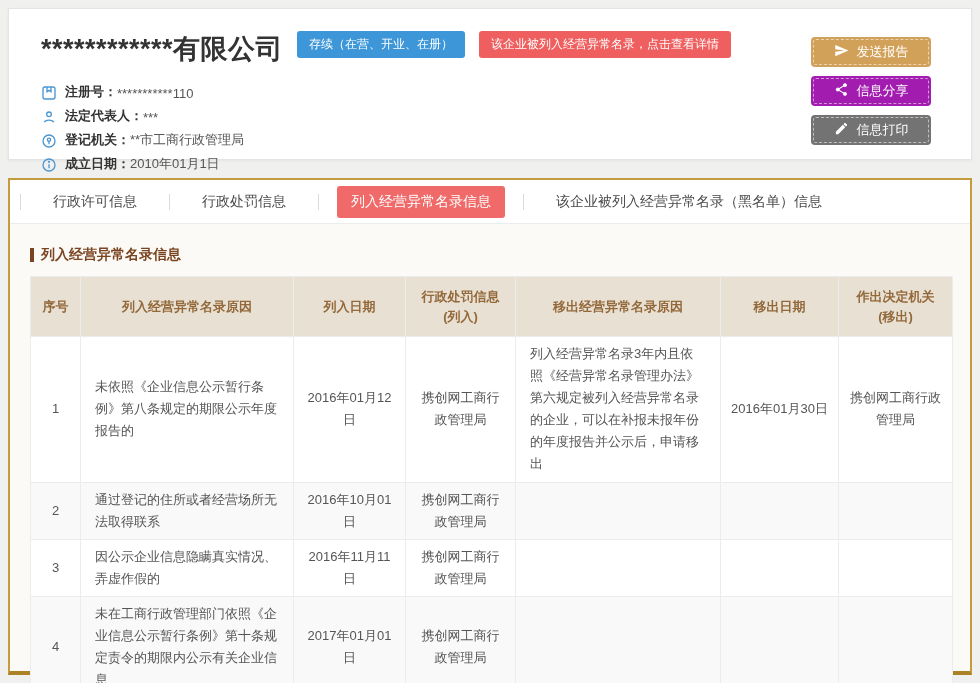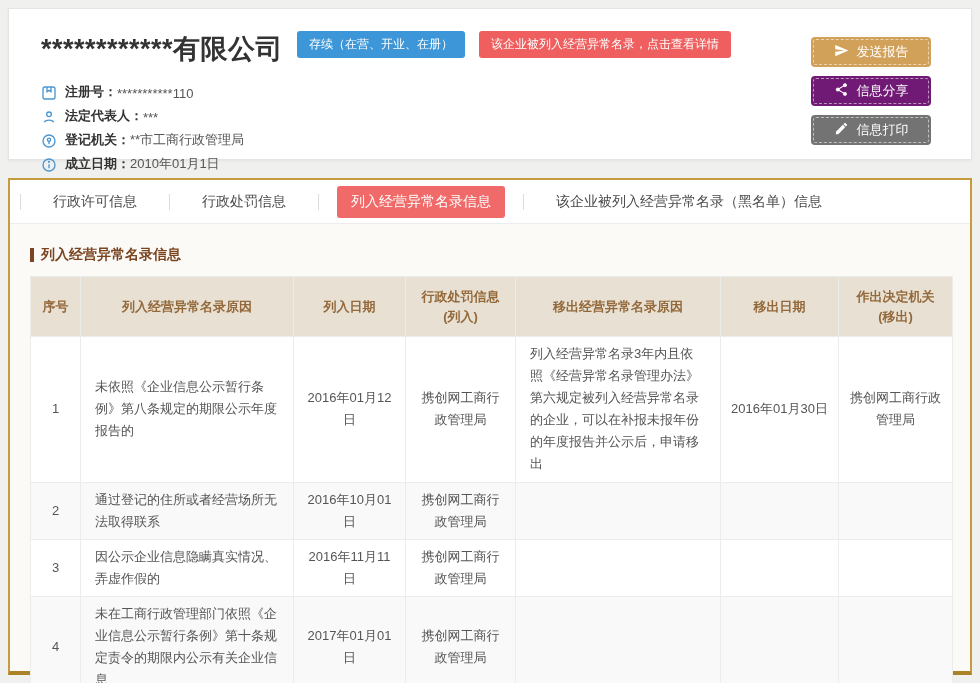--- a/index.html
+++ b/index.html
@@ -21,21 +21,21 @@
   .info-row .lbl { font-weight:bold; color:#333; }
   .info-row .val { color:#555; }
 
   .actions { position:absolute; right:40px; top:28px; display:flex; flex-direction:column; gap:9px; }
   .act-btn { position:relative; width:120px; height:30px; border:none; border-radius:4px;
              color:#fff; font-size:13px; display:flex; align-items:center; justify-content:center;
              gap:8px; cursor:pointer; font-family:inherit; }
   .act-btn::after { content:""; position:absolute; inset:2px; border:1px dashed rgba(255,255,255,.55); border-radius:3px; pointer-events:none; }
   .act-btn svg { width:15px; height:15px; }
   .act-send  { background:#d2a159; }
-  .act-share { background:#701a75; }
+  .act-share { background:#a21caf; }
   .act-print { background:#737373; }
 
   
   .panel { position:absolute; left:8px; top:178px; width:964px; height:497px;
            background:#fbfaf7; border:2px solid #c59b40; border-bottom:4px solid #ab8326; }
   .tabbar { display:flex; align-items:center; height:44px; background:#fff;
             border-bottom:1px solid #ececec; padding:0 10px; }
   .tab { font-size:14px; color:#4a4a4a; padding:7px 14px; margin:0 18px; white-space:nowrap; cursor:pointer; }
   .tab.active { background:#f06a6a; color:#fff; border-radius:3px; }
   .tab-div { width:1px; height:16px; background:#dcdcdc; }

